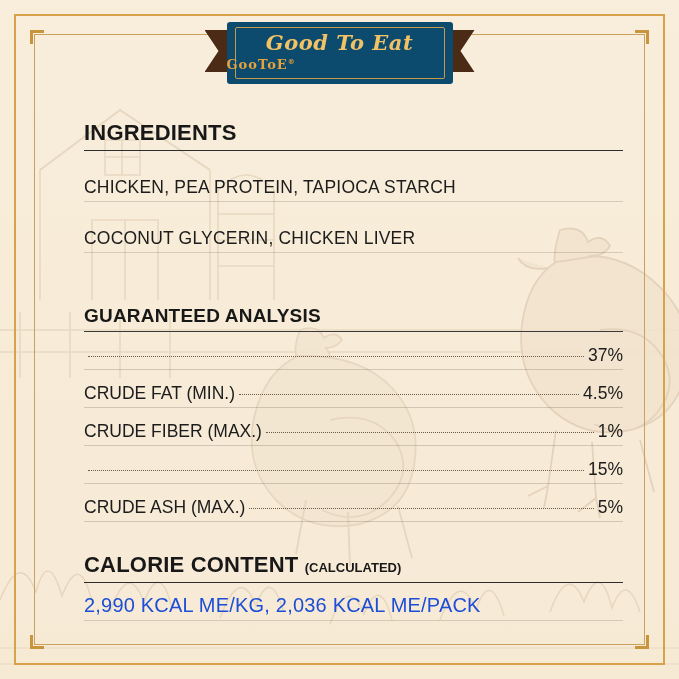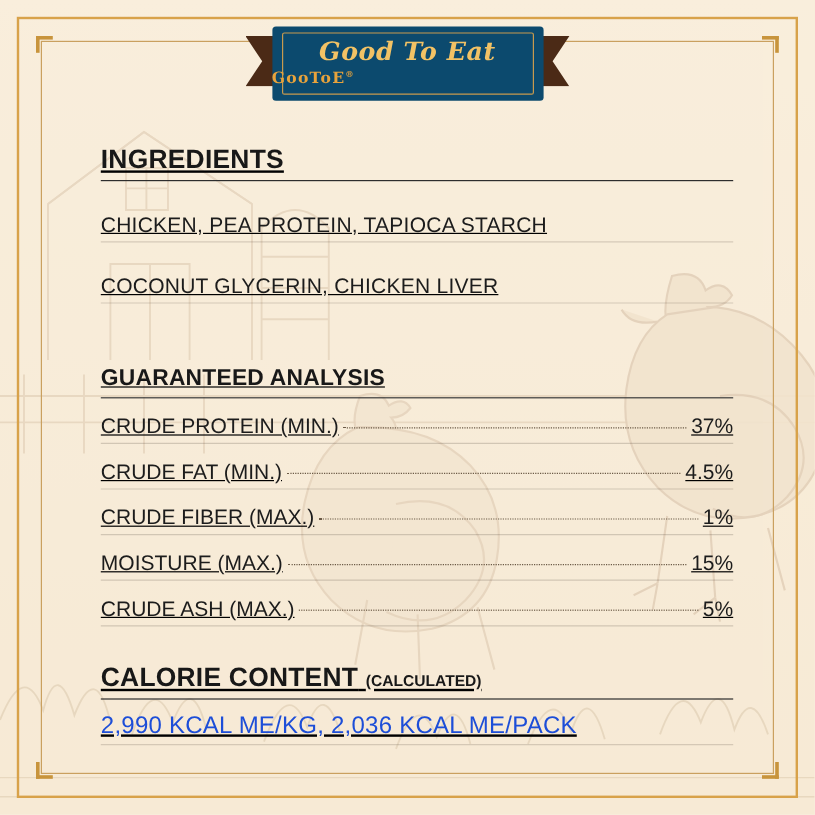--- a/index.html
+++ b/index.html
@@ -136,23 +136,22 @@
   }
   .brand-sub .reg {
     font-size: 7px;
     vertical-align: super;
   }
 
   
   .content {
     position: absolute;
     left: 84px;
-    right: 68px;
+    right: 56px;
     top: 120px;
-    text-decoration: underline;
   }
 
   .section-head {
     font-size: 22px;
     font-weight: bold;
     color: #181818;
     letter-spacing: 0.2px;
     padding-bottom: 4px;
     border-bottom: 1px solid #2d2d2d;
     margin: 0;
@@ -292,39 +291,37 @@
     <div class="ingredients-block">
       <div class="section-head">INGREDIENTS</div>
       <div class="ingredient-line">CHICKEN, PEA PROTEIN, TAPIOCA STARCH</div>
       <div class="ingredient-line last">COCONUT GLYCERIN, CHICKEN LIVER</div>
     </div>
 
     <div class="ga-block">
       <div class="section-head small">GUARANTEED ANALYSIS</div>
 
       <div class="ga-row">
-        <span class="ga-label">CRUDE PROTEIN (MIN.)</span>
         <span class="ga-dots"></span>
         <span class="ga-value">37%</span>
       </div>
 
       <div class="ga-row">
         <span class="ga-label">CRUDE FAT (MIN.)</span>
         <span class="ga-dots"></span>
         <span class="ga-value">4.5%</span>
       </div>
 
       <div class="ga-row">
         <span class="ga-label">CRUDE FIBER (MAX.)</span>
         <span class="ga-dots"></span>
         <span class="ga-value">1%</span>
       </div>
 
       <div class="ga-row">
-        <span class="ga-label">MOISTURE (MAX.)</span>
         <span class="ga-dots"></span>
         <span class="ga-value">15%</span>
       </div>
 
       <div class="ga-row">
         <span class="ga-label">CRUDE ASH (MAX.)</span>
         <span class="ga-dots"></span>
         <span class="ga-value">5%</span>
       </div>
     </div>

